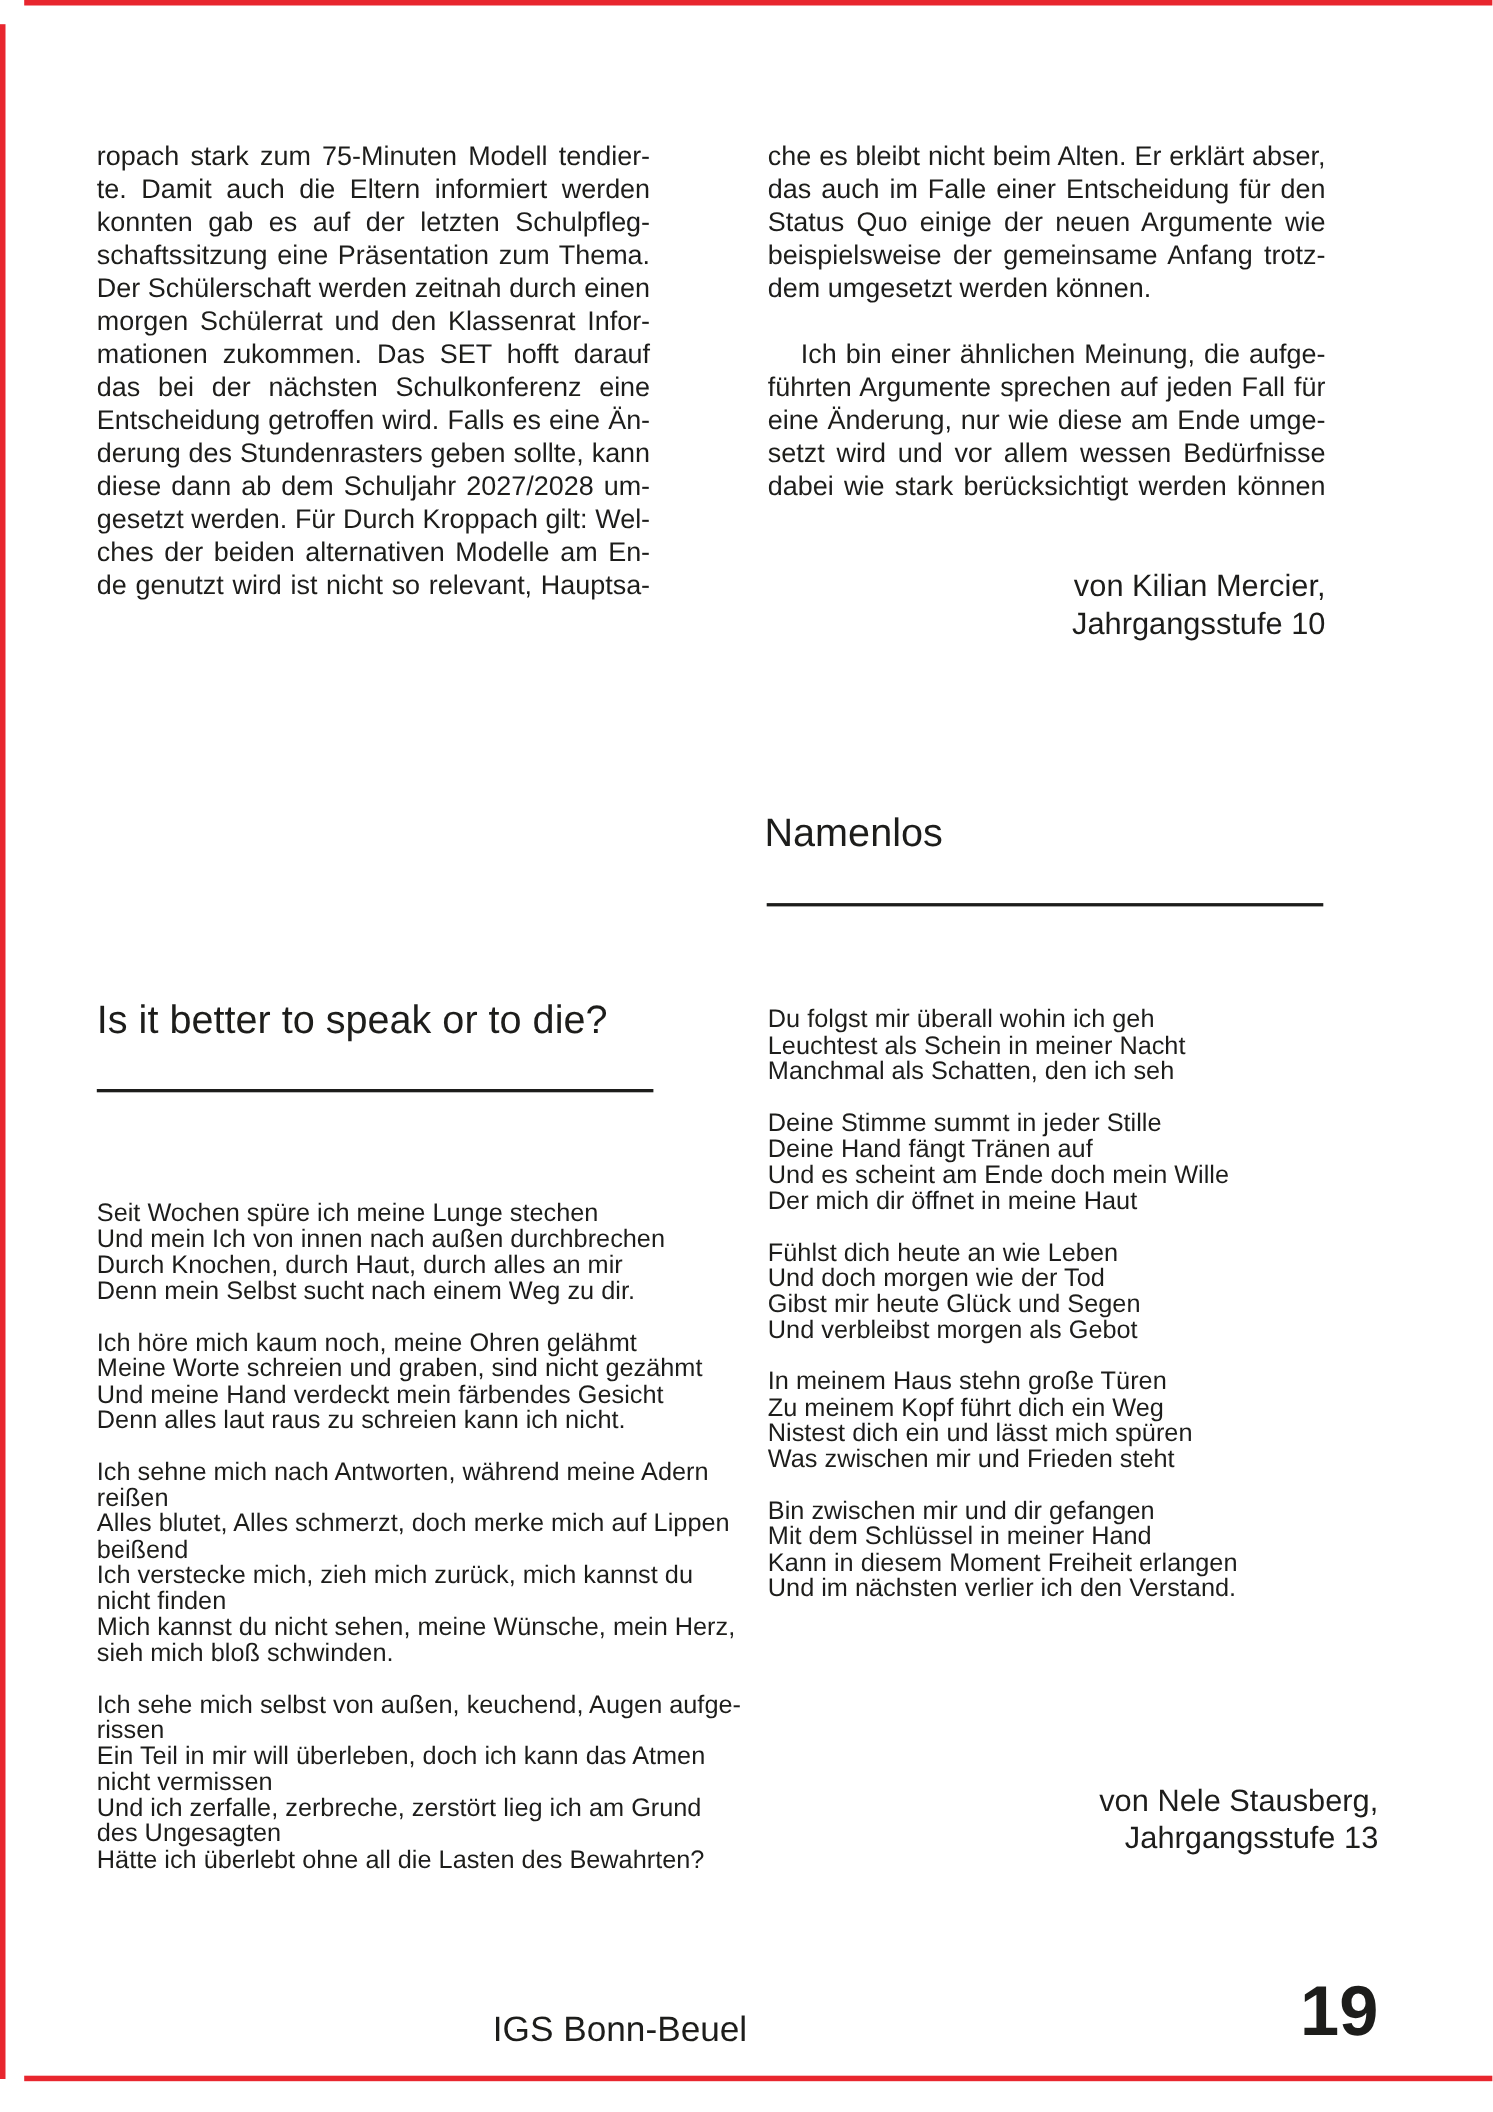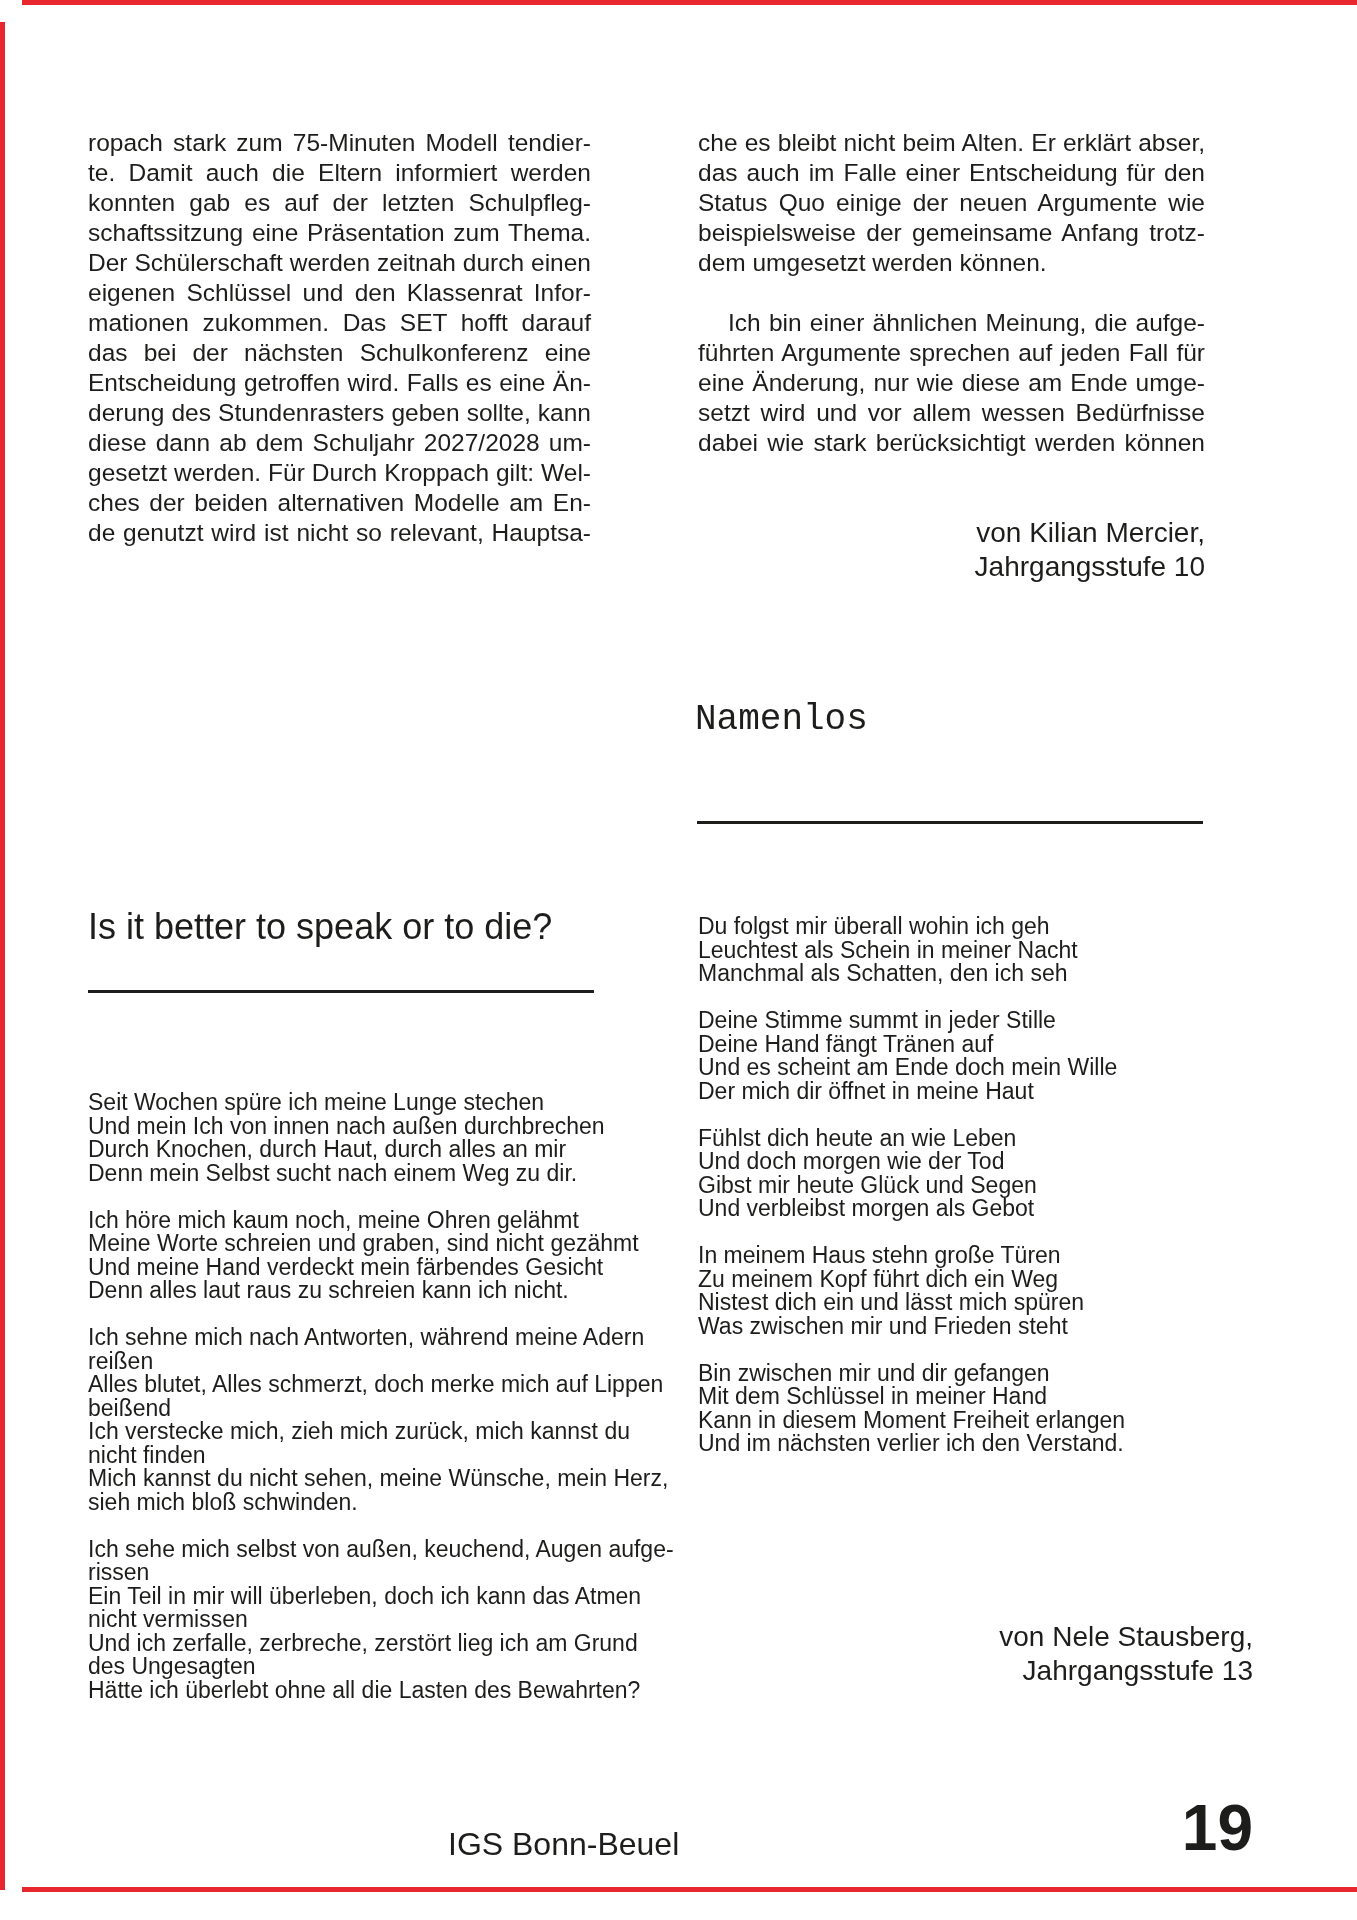--- a/index.html
+++ b/index.html
@@ -25,21 +25,21 @@
 
   
   .byline { position:absolute; white-space:pre; text-align:right;
             font-size:28px; line-height:33.5px; }
   .byline-kilian { right:152px; top:516px; }
   .byline-nele   { right:104px; top:1620px; }
 
   
   .heading { position:absolute; margin:0; font-weight:normal;
              font-size:36px; line-height:40px; }
-  .heading-namenlos { left:695px; top:700px;font-family:Liberation Mono, monospace; }
+  .heading-namenlos { left:695px; top:737px; }
   .heading-speak    { left:88px;  top:907px; }
   .rule { position:absolute; height:3px; background:#1d1d1b; }
   .rule-right { left:697px; width:506px; top:821px; }
   .rule-left  { left:88px;  width:506px; top:990px; }
 
   
   .poem { position:absolute; white-space:pre; font-size:23px; line-height:23.5px; }
   .poem-left  { left:88px;  top:1091px; }
   .poem-right { left:698px; top:915px; }
 
@@ -56,21 +56,21 @@
   <div class="mark mark-top"></div>
   <div class="mark mark-left"></div>
   <div class="mark mark-bottom"></div>
 
   <div class="col article-left justify-lines">
       <div>ropach stark zum 75-Minuten Modell tendier-</div>
       <div>te. Damit auch die Eltern informiert werden</div>
       <div>konnten gab es auf der letzten Schulpfleg-</div>
       <div>schaftssitzung eine Präsentation zum Thema.</div>
       <div>Der Schülerschaft werden zeitnah durch einen</div>
-      <div>eigenen Schlüssel und den Klassenrat Infor-</div>
+      <div>morgen Schülerrat und den Klassenrat Infor-</div>
       <div>mationen zukommen. Das SET hofft darauf</div>
       <div>das bei der nächsten Schulkonferenz eine</div>
       <div>Entscheidung getroffen wird. Falls es eine Än-</div>
       <div>derung des Stundenrasters geben sollte, kann</div>
       <div>diese dann ab dem Schuljahr 2027/2028 um-</div>
       <div>gesetzt werden. Für Durch Kroppach gilt: Wel-</div>
       <div>ches der beiden alternativen Modelle am En-</div>
       <div>de genutzt wird ist nicht so relevant, Hauptsa-</div>
     </div>
 

